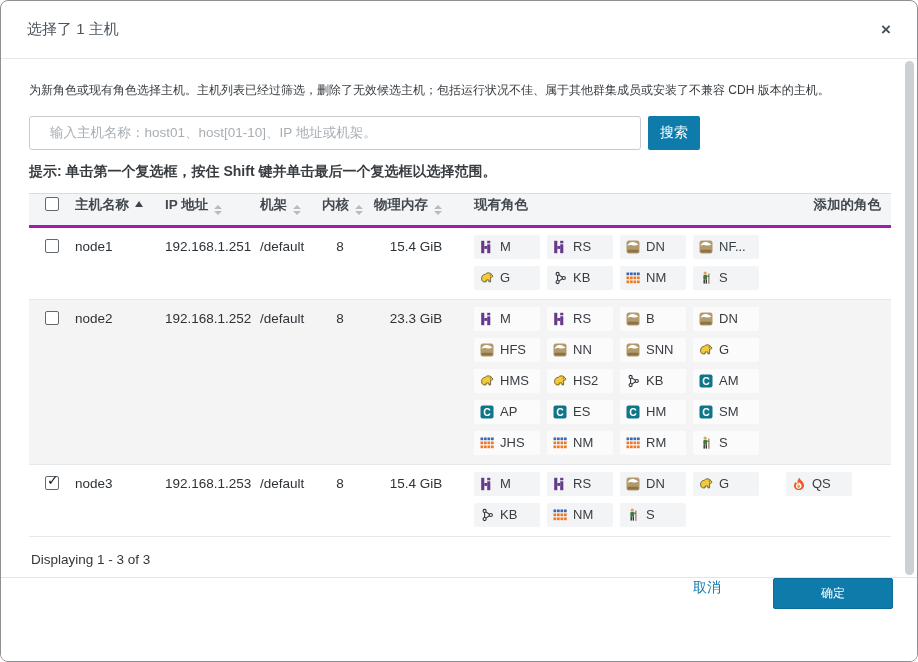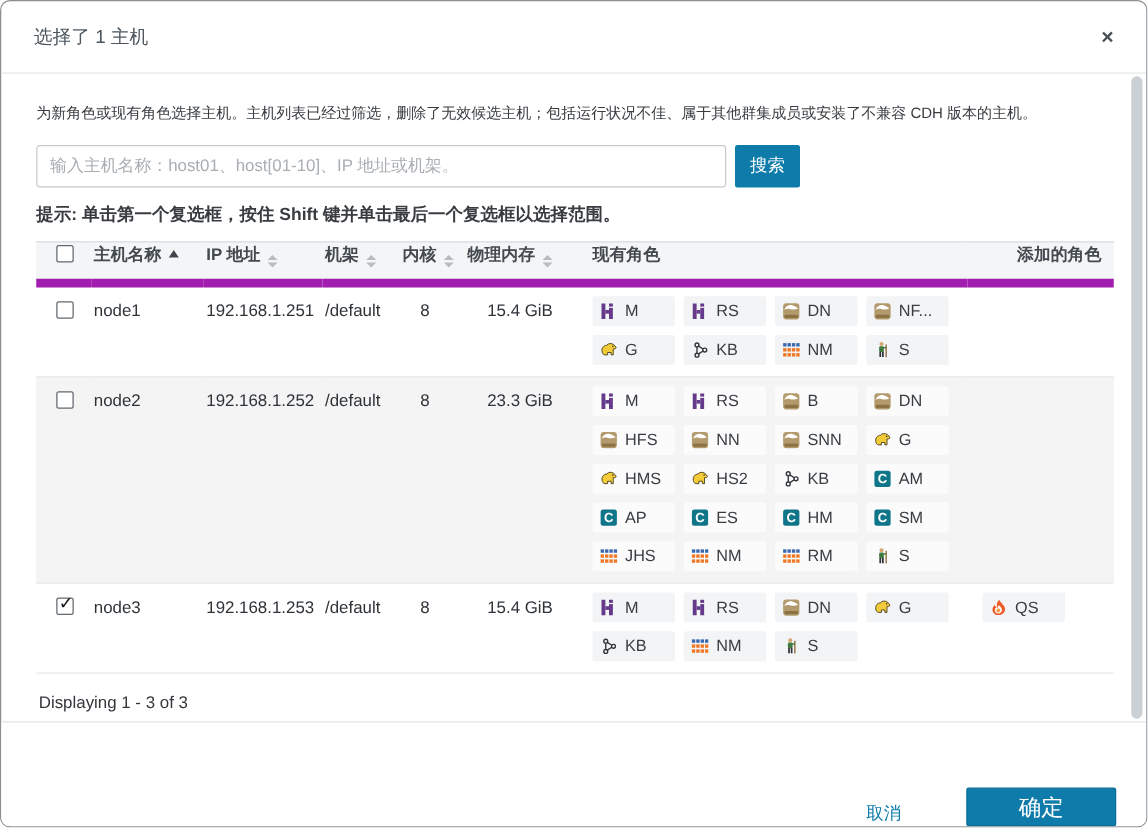--- a/index.html
+++ b/index.html
@@ -10,32 +10,32 @@
   body{width:918px;height:662px;font-family:"Liberation Sans","DejaVu Sans",sans-serif;}
   .dialog{position:relative;width:918px;height:662px;background:#fff;border:1px solid #8b9095;
           border-radius:8px;overflow:hidden;}
   .dlg-header{height:58px;display:flex;align-items:center;justify-content:space-between;
               padding:0 26px;border-bottom:1px solid #e6e7e8;}
   .dlg-title{margin:0;font-size:15px;font-weight:normal;color:#4d565e;}
   .close{font-size:17px;font-weight:bold;color:#474f56;cursor:pointer;line-height:1;}
   .dlg-body{padding:22px 28px 0 28px;}
   .desc{margin:0 0 16px 0;font-size:12px;line-height:1.55;color:#383c40;max-width:862px;}
   .search-row{display:flex;align-items:center;margin-bottom:13px;}
-  .search-row input{width:552px;height:34px;border:1px solid #c6cbcf;border-radius:3px;
-                    padding:0 10px;font-size:13.5px;color:#333;outline:none;
+  .search-row input{width:612px;height:34px;border:1px solid #c6cbcf;border-radius:3px;
+                    padding:0 20px;font-size:13.5px;color:#333;outline:none;
                     font-family:"Liberation Sans","DejaVu Sans",sans-serif;}
   .search-row input::placeholder{color:#a8aeb3;}
   .btn-search{margin-left:7px;width:52px;height:34px;background:var(--accent);color:#fff;
               border:none;border-radius:2px;font-size:14px;cursor:pointer;
               font-family:Liberation Sans, sans-serif;}
   .hint{margin:0 0 12px 0;font-size:14px;color:#383c40;font-weight:bold;}
   table{border-collapse:collapse;width:862px;table-layout:fixed;}
   col.c-cb{width:44px;} col.c-name{width:90px;} col.c-ip{width:95px;} col.c-rack{width:62px;}
   col.c-cores{width:52px;} col.c-mem{width:100px;} col.c-roles{width:302px;} col.c-added{width:117px;}
-  thead th{background:var(--header-bg);border-top:1px solid #d9dcde;border-bottom:7px solid #a21caf;
+  thead th{background:var(--header-bg);border-top:1px solid #d9dcde;border-bottom:3px solid #a21caf;
            height:33px;font-size:13.5px;font-weight:bold;color:#43494f;text-align:left;
            padding:0 0 8px 2px;white-space:nowrap;}
   thead th.cb-col{padding-left:16px;}
   thead th.added-col{text-align:right;padding-right:10px;}
   tbody td{border-bottom:1px solid #e6e8ea;vertical-align:top;padding:11px 0 2px 2px;
            font-size:13.5px;color:#2e3338;}
   tbody tr.striped td{background:var(--stripe-bg);}
   tbody tr.striped .badge{background:#fbfbfc;}
   td.cb-col{padding-left:16px;}
   td.cores-col{text-align:center;padding-right:14px;}
@@ -56,26 +56,26 @@
   .added-wrap{display:flex;flex-wrap:wrap;padding-left:10px;margin-top:-4px;align-items:center;}
   .badge{display:inline-flex;align-items:center;gap:6px;background:var(--badge-bg);
          width:66px;height:24px;padding:0 4px 0 6px;margin:0 7px 7px 0;border-radius:2px;
          overflow:hidden;white-space:nowrap;}
   .badge-icon{display:inline-flex;width:14px;height:14px;flex:0 0 14px;}
   .badge-abbr{font-size:13px;color:#383d42;}
   .displaying{margin:0;padding:15px 2px 18px 2px;font-size:13.5px;color:#33373b;}
   .scroll-strip{position:absolute;right:3px;top:60px;bottom:86px;width:9px;border-radius:4.5px;
                 background:#cbd0d4;cursor:pointer;}
   .dlg-footer{position:absolute;left:0;right:0;bottom:0;height:84px;background:#fff;
-              border-top:1px solid #e4e5e7;display:flex;align-items:flex-end;
+              border-top:1px solid #e4e5e7;display:flex;align-items:flex-start;
               justify-content:flex-end;padding:0 24px;}
   .btn-cancel{background:none;border:none;color:var(--accent);font-size:14px;cursor:pointer;
               margin-right:46px;font-family:inherit;}
   .btn-ok{width:120px;height:31px;background:var(--accent);border:1px solid #0a6d99;
-          border-radius:2px;color:#fff;font-size:18px;cursor:pointer;font-family:Liberation Serif, serif;}
+          border-radius:2px;color:#fff;font-size:12px;cursor:pointer;font-family:Liberation Serif, serif;}
 </style>
 </head>
 <body>
 
 <div class="dialog">
 
   <div class="dlg-header">
     <h1 class="dlg-title">选择了 1 主机</h1>
     <span class="close">×</span>
   </div>

